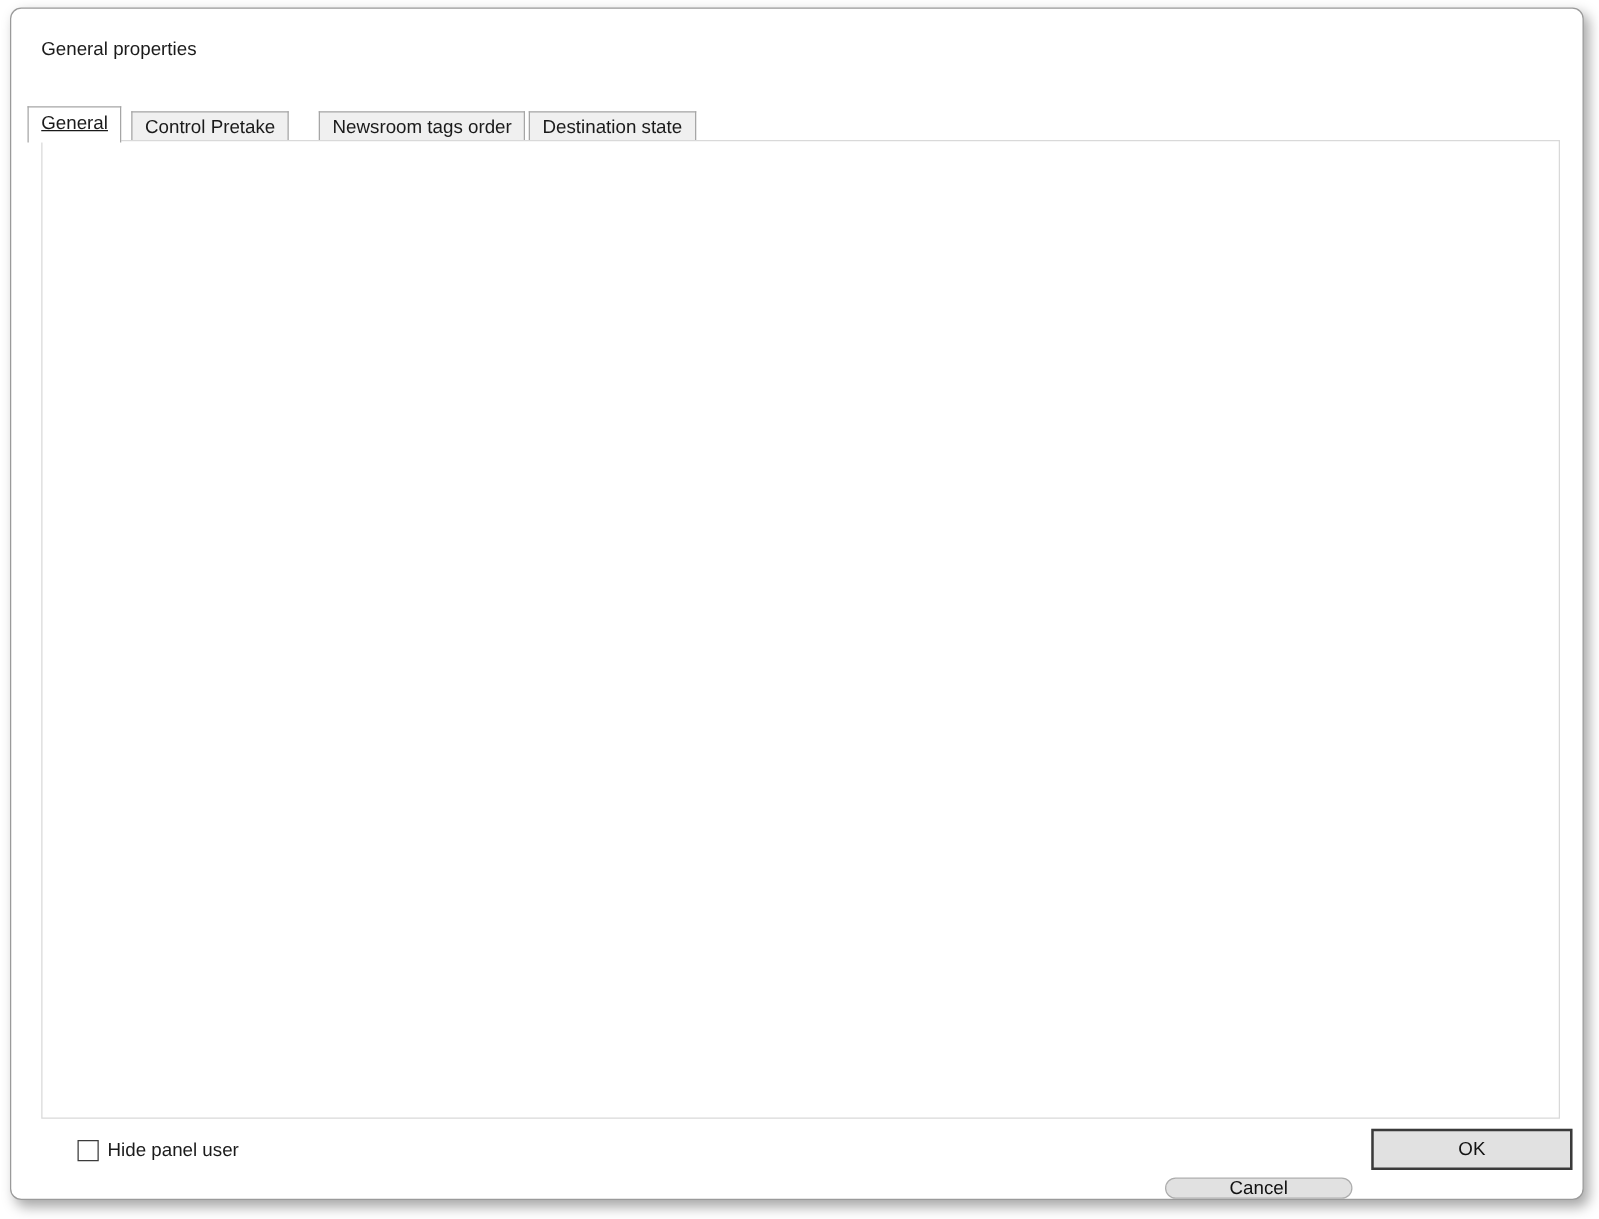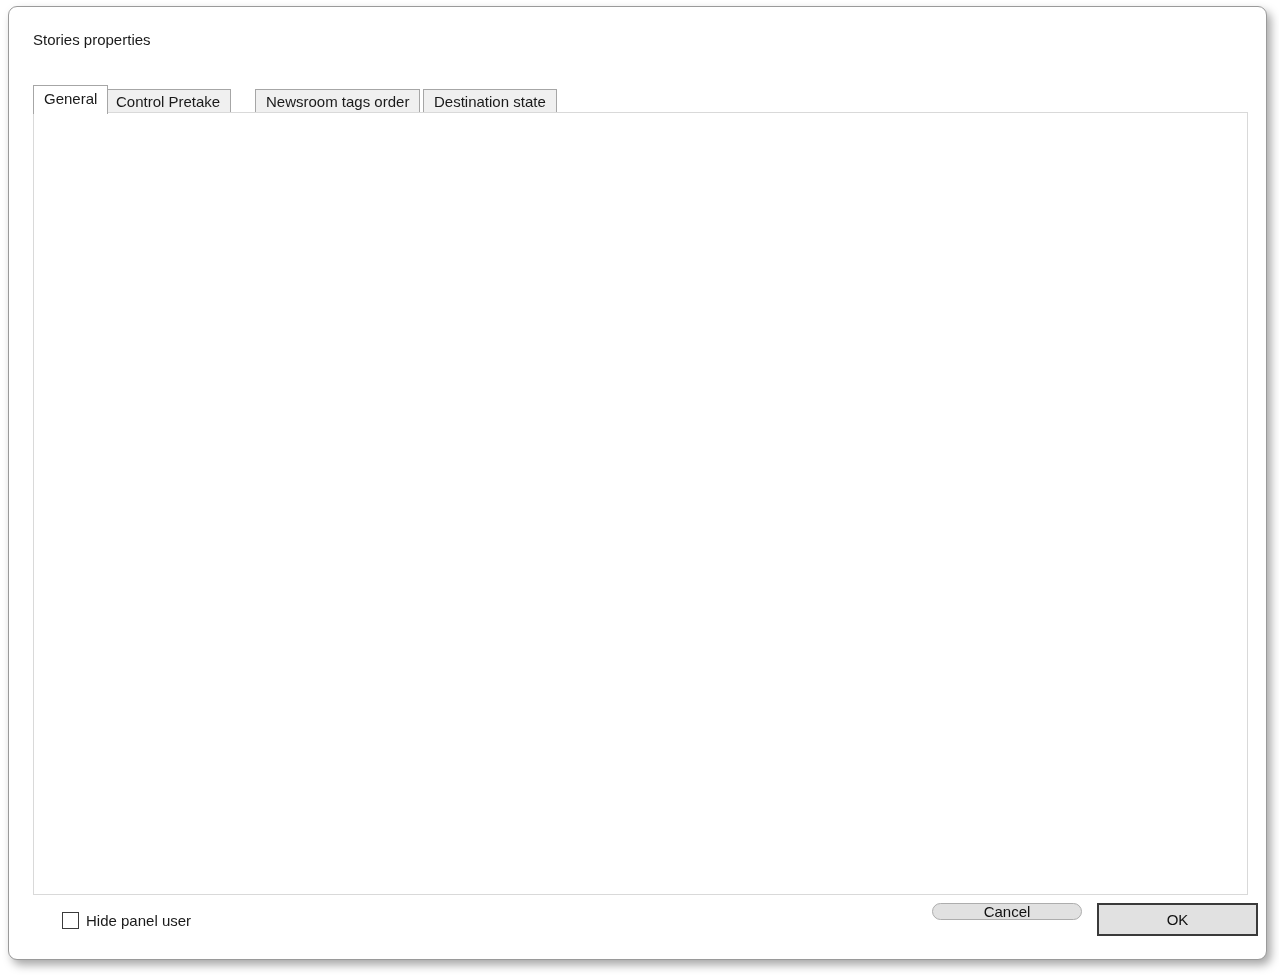--- a/index.html
+++ b/index.html
@@ -43,23 +43,23 @@
   .valbox{position:absolute;background:#e8e8e8;border:1px solid #adadad;box-sizing:border-box;text-align:center;line-height:23px;font-size:15px;color:#111;}
   .btn{position:absolute;background:#e1e1e1;border:1px solid #adadad;display:flex;align-items:center;justify-content:center;font-size:15px;color:#111;box-sizing:border-box;}
   .btn.default{border:2px solid #3a3a3a;}
 </style>
 </head>
 <body>
 
 <div class="layer">
   <div class="dialog-bg"></div>
 
-  <div class="t" style="left:33px;top:31px;">Stories properties</div>
+  <div class="t" style="left:33px;top:31px;">General properties</div>
 
-  <div class="tab active" style="left:33px;">General</div>
+  <div class="tab active" style="left:22px;text-decoration:underline;">General</div>
   <div class="tab" style="left:105px;top:89px;">Control Pretake</div>
   <div class="tab" style="left:255px;top:89px;">Newsroom tags order</div>
   <div class="tab" style="left:423px;top:89px;">Destination state</div>
 
   <div class="panel"></div>
 
   <div class="t" style="left:66px;top:141px;">Name</div>
   <div class="t" style="left:218px;top:141px;">Type</div>
   <div class="t" style="left:410px;top:141px;">Variant</div>
   <div class="t" style="left:545px;top:141px;">Description</div>
@@ -164,15 +164,15 @@
     <span class="chev">∨</span>
   </div>
   <div class="t gray" style="left:602px;top:732px;">Loop</div>
   <span class="cb dis" style="left:647px;top:732px;"></span>
 
   <span class="cb" style="left:66px;top:734px;"></span>
   <div class="t" style="left:90px;top:734px;">Sub Sequence</div>
 
   <span class="cb" style="left:62px;top:912px;"></span>
   <div class="t" style="left:86px;top:912px;">Hide panel user</div>
-  <div class="btn" style="left:932px;top:903px;width:150px;height:17px;border-radius:11px;">Cancel</div>
+  <div class="btn" style="left:932px;top:942px;width:150px;height:17px;border-radius:11px;">Cancel</div>
   <div class="btn default" style="left:1097px;top:903px;width:161px;height:33px;">OK</div>
 </div>
 
 </body></html>

